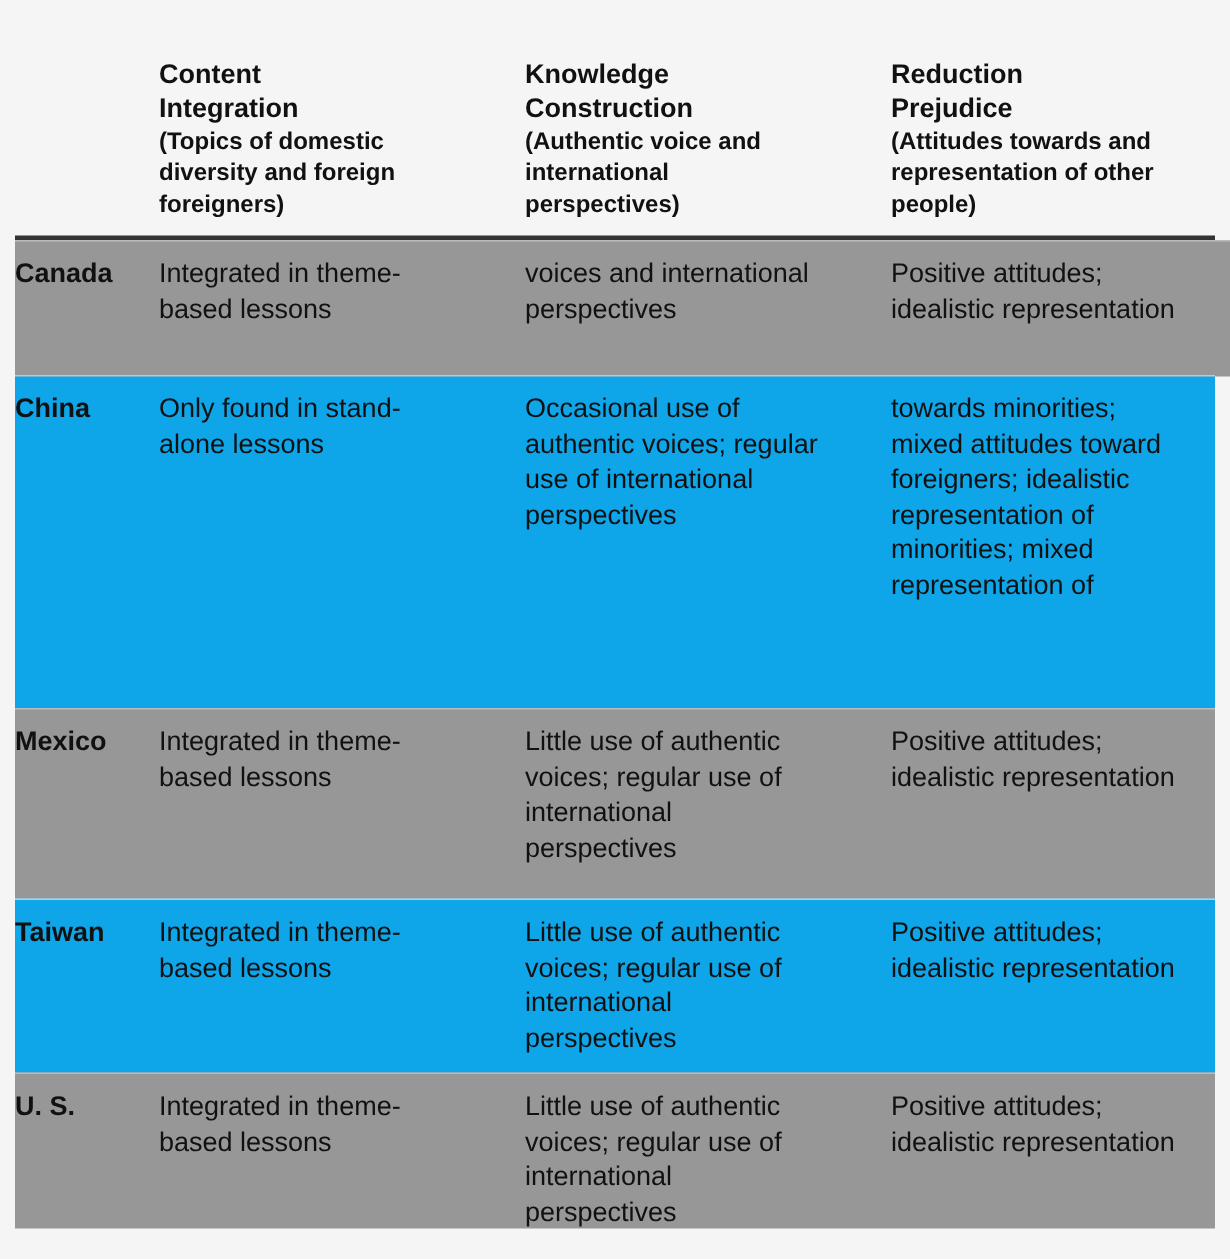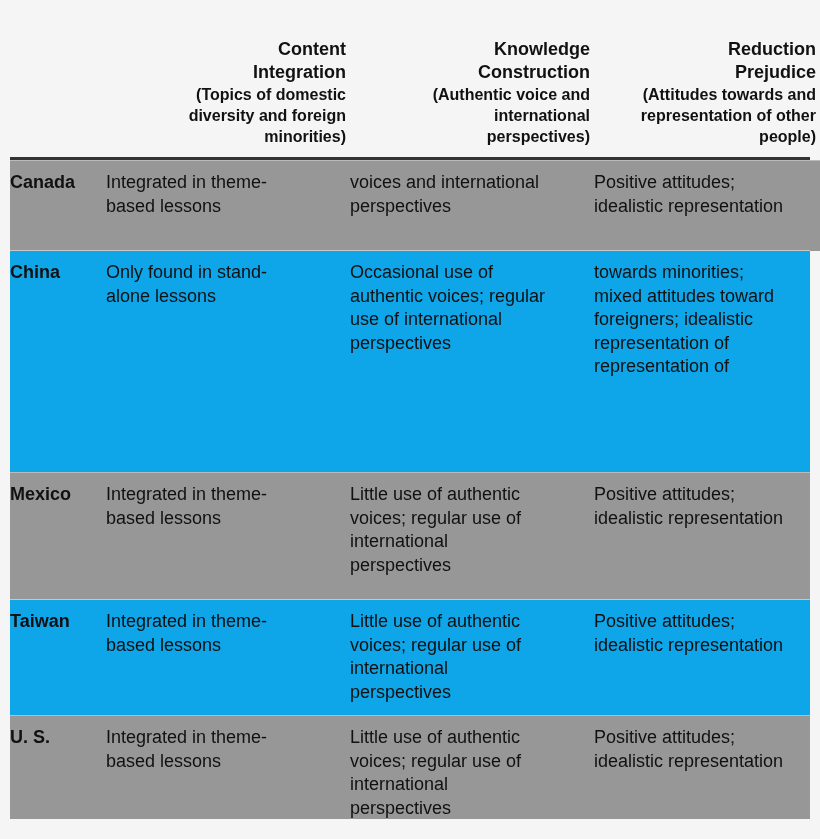--- a/index.html
+++ b/index.html
@@ -1,18 +1,18 @@
 <!DOCTYPE html>
 <html><head>
 <meta charset="utf-8">
 <style>
   html, body { margin:0; padding:0; }
   body { width:820px; height:839px; background:#f5f5f5; overflow:hidden; font-family:"Liberation Sans", sans-serif; color:#111; position:relative; }
   .table { position:absolute; left:10px; top:0; width:800px; }
-  .hdr { position:absolute; top:38px; height:120px; text-align:right; font-weight:bold; }
+  .hdr { position:absolute; top:38px; height:120px; text-align:left; font-weight:bold; }
   .hdr .t { font-size:18px; line-height:23px; }
   .hdr .s { font-size:16px; line-height:21px; }
   .rule { position:absolute; left:0; top:157px; width:800px; height:3px; background:#333; }
   .row { position:absolute; left:0; width:800px; font-size:18px; line-height:23.5px; }
   .row.shaded { background:#979797; border-top:1px solid #bbb; }
   .row.plain { background:#0ea5e9; border-top:1px solid #c8c8c8; }
   .cell { position:absolute; top:10px; }
   .country { left:0; font-weight:bold; }
   .c1 { left:96px; width:240px; }
   .c2 { left:340px; width:240px; }
@@ -20,21 +20,21 @@
 </style>
 </head>
 <body>
 
 <div class="table">
   <div class="hdr" style="left:96px;width:240px;">
     <div class="t">Content</div>
     <div class="t">Integration</div>
     <div class="s">(Topics of domestic</div>
     <div class="s">diversity and foreign</div>
-    <div class="s">minorities)</div>
+    <div class="s">foreigners)</div>
   </div>
   <div class="hdr" style="left:340px;width:240px;">
     <div class="t">Knowledge</div>
     <div class="t">Construction</div>
     <div class="s">(Authentic voice and</div>
     <div class="s">international</div>
     <div class="s">perspectives)</div>
   </div>
   <div class="hdr" style="left:584px;width:222px;">
     <div class="t">Reduction</div>
@@ -71,20 +71,21 @@
       <div>Occasional use of</div>
       <div>authentic voices; regular</div>
       <div>use of international</div>
       <div>perspectives</div>
     </div>
     <div class="cell c3">
       <div>towards minorities;</div>
       <div>mixed attitudes toward</div>
       <div>foreigners; idealistic</div>
       <div>representation of</div>
+      <div>minorities; mixed</div>
       <div>representation of</div>
     </div>
   </div>
 
   <div class="row shaded" style="top:472px;height:126px;">
     <div class="cell country">Mexico</div>
     <div class="cell c1">
       <div>Integrated in theme-</div>
       <div>based lessons</div>
     </div>

